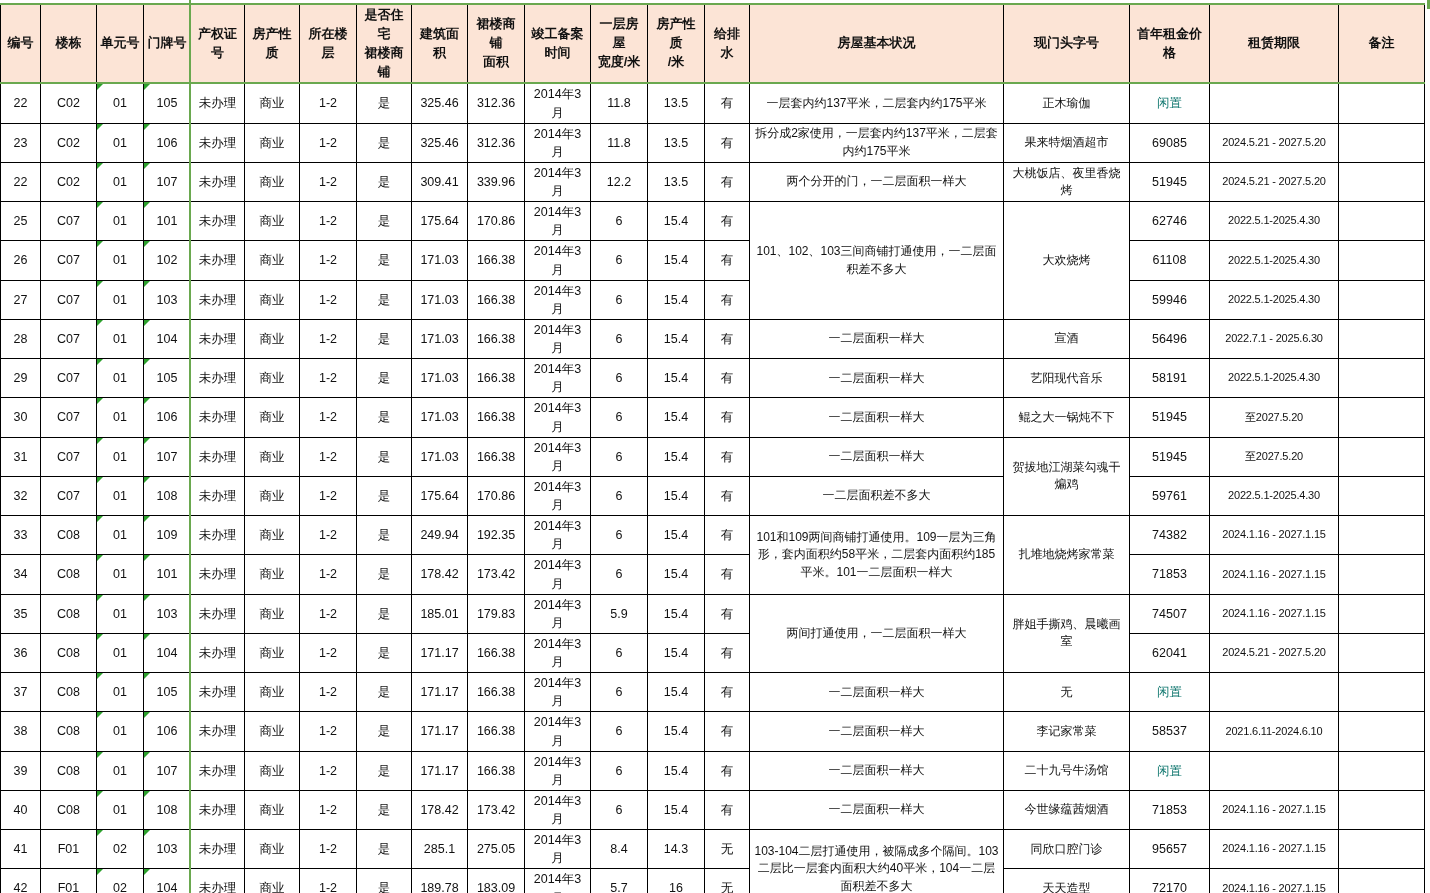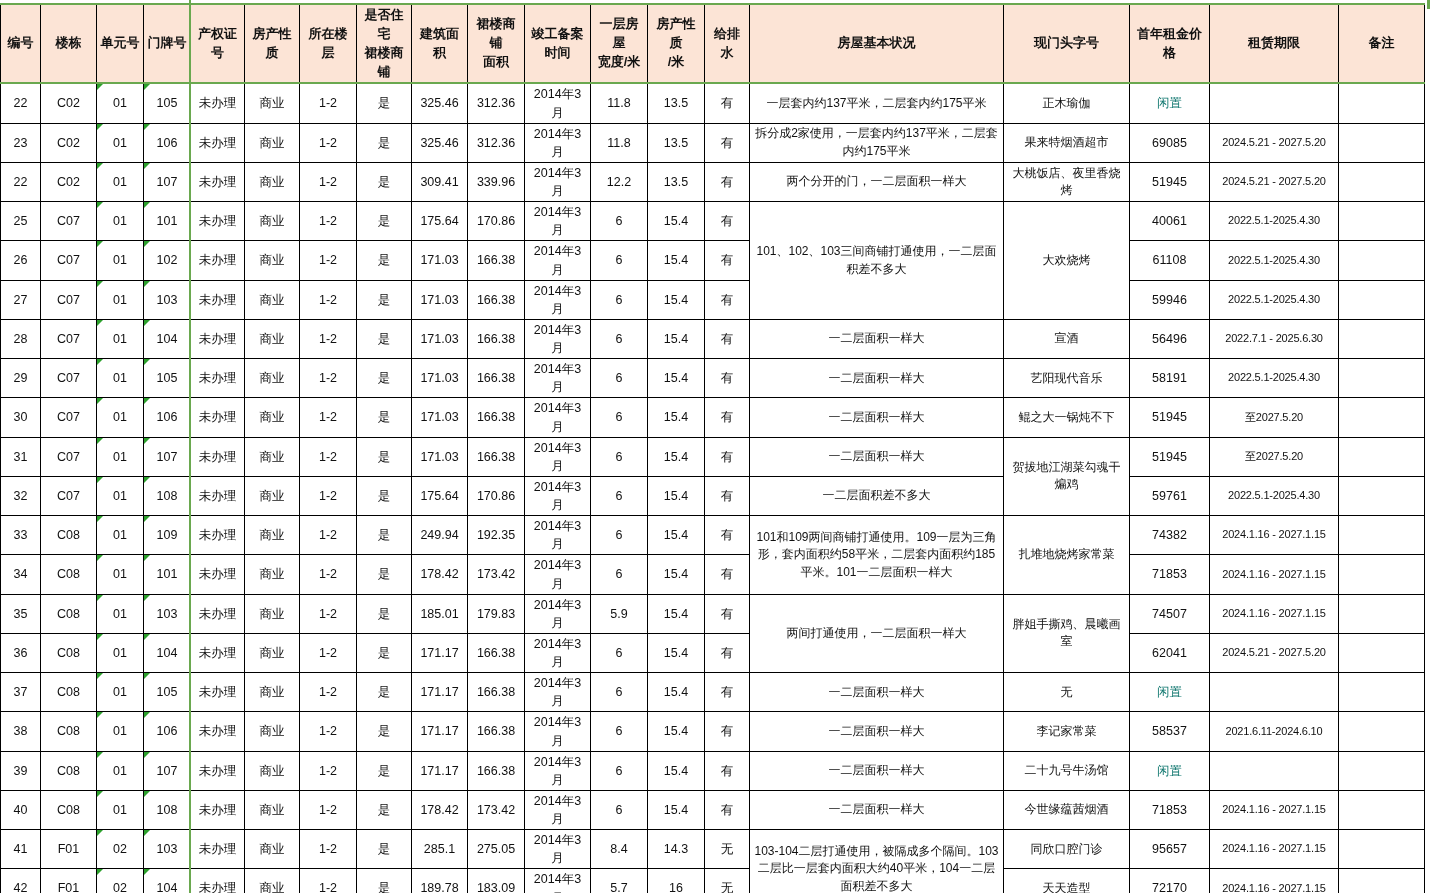--- a/index.html
+++ b/index.html
@@ -175,21 +175,21 @@
         <td class="col-floor">1-2</td>
         <td class="col-podium">是</td>
         <td class="col-area">175.64</td>
         <td class="col-inner_area">170.86</td>
         <td class="col-completion">2014年3月</td>
         <td class="col-width">6</td>
         <td class="col-depth">15.4</td>
         <td class="col-water">有</td>
         <td class="col-condition" rowspan="3">101、102、103三间商铺打通使用，一二层面积差不多大</td>
         <td class="col-sign" rowspan="3">大欢烧烤</td>
-        <td class="col-rent">40061</td>
+        <td class="col-rent">62746</td>
         <td class="col-lease">2022.5.1-2025.4.30</td>
         <td class="col-remark"></td>
       </tr>
       <tr>
         <td class="col-id">26</td>
         <td class="col-building">C07</td>
         <td class="col-unit"><span class="tri-icon"></span>01</td>
         <td class="col-door"><span class="tri-icon"></span>102</td>
         <td class="col-cert">未办理</td>
         <td class="col-nature">商业</td>

